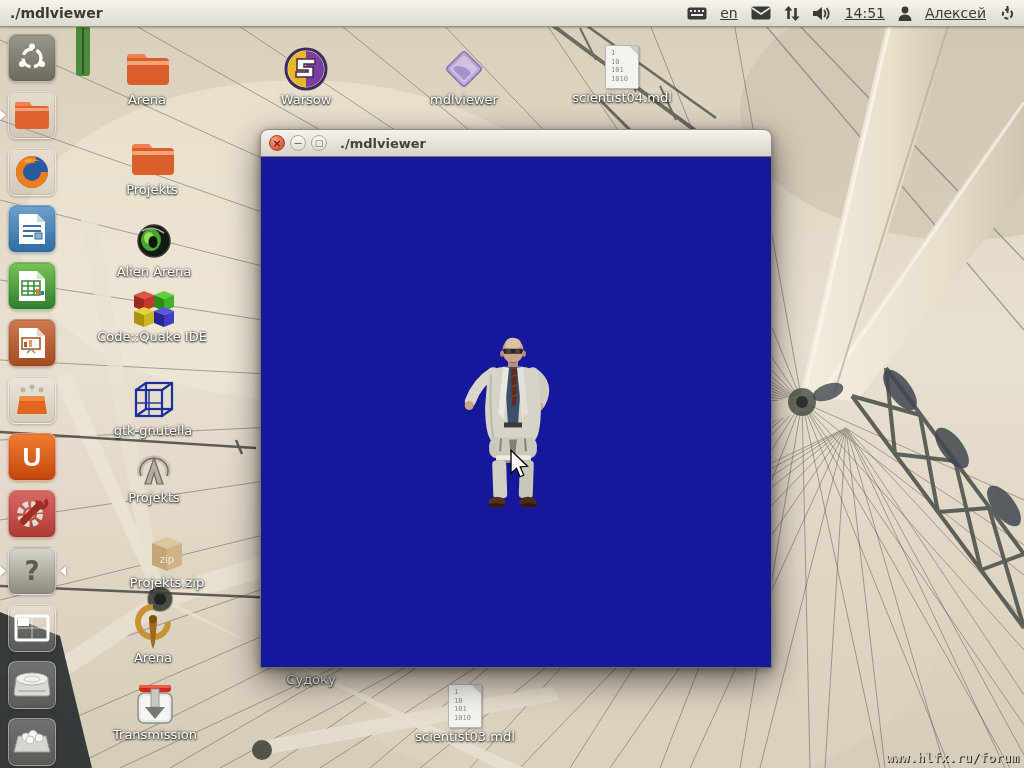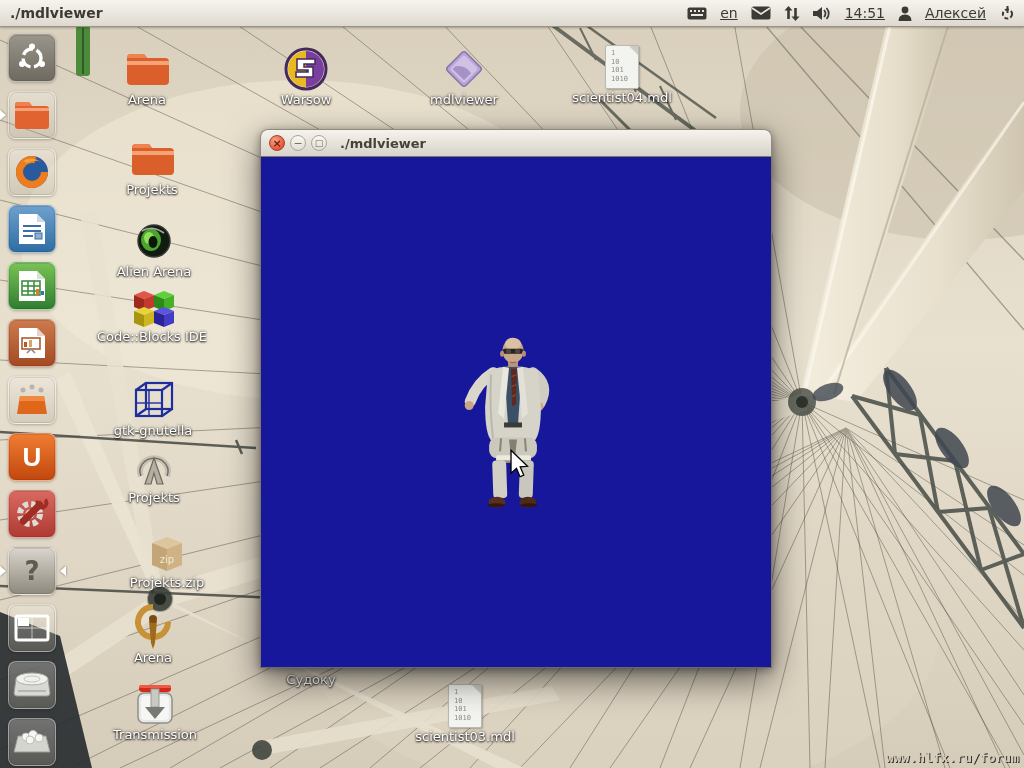--- a/index.html
+++ b/index.html
@@ -487,21 +487,21 @@
           <polygon points="6,28 16,32 16,44 6,40" fill="#a89410"></polygon>
           <polygon points="16,32 26,28 26,40 16,44" fill="#ccb81e"></polygon>
         </g>
       <g>
           <polygon points="26,28 36,24 46,28 36,32" fill="#5a54e0"></polygon>
           <polygon points="26,28 36,32 36,44 26,40" fill="#2a2496"></polygon>
           <polygon points="36,32 46,28 46,40 36,44" fill="#433cc4"></polygon>
         </g>
     </svg>
   </div>
-  <div class="dlabel">Code::Blocks IDE</div>
+  <div class="dlabel">Code::Quake IDE</div>
 </div>
 
 <div class="dicon" style="left:88px;top:377px">
   <div class="ibox">
     <svg width="46" height="44" fill="none" stroke="#1d2f9e" stroke-width="2.2">
       <rect x="6" y="12" width="26" height="26"></rect>
         <rect x="16" y="5" width="26" height="26"></rect>
       <line x1="6" y1="12" x2="16" y2="5"></line>
         <line x1="32" y1="12" x2="42" y2="5"></line>
       <line x1="6" y1="38" x2="16" y2="31"></line>

